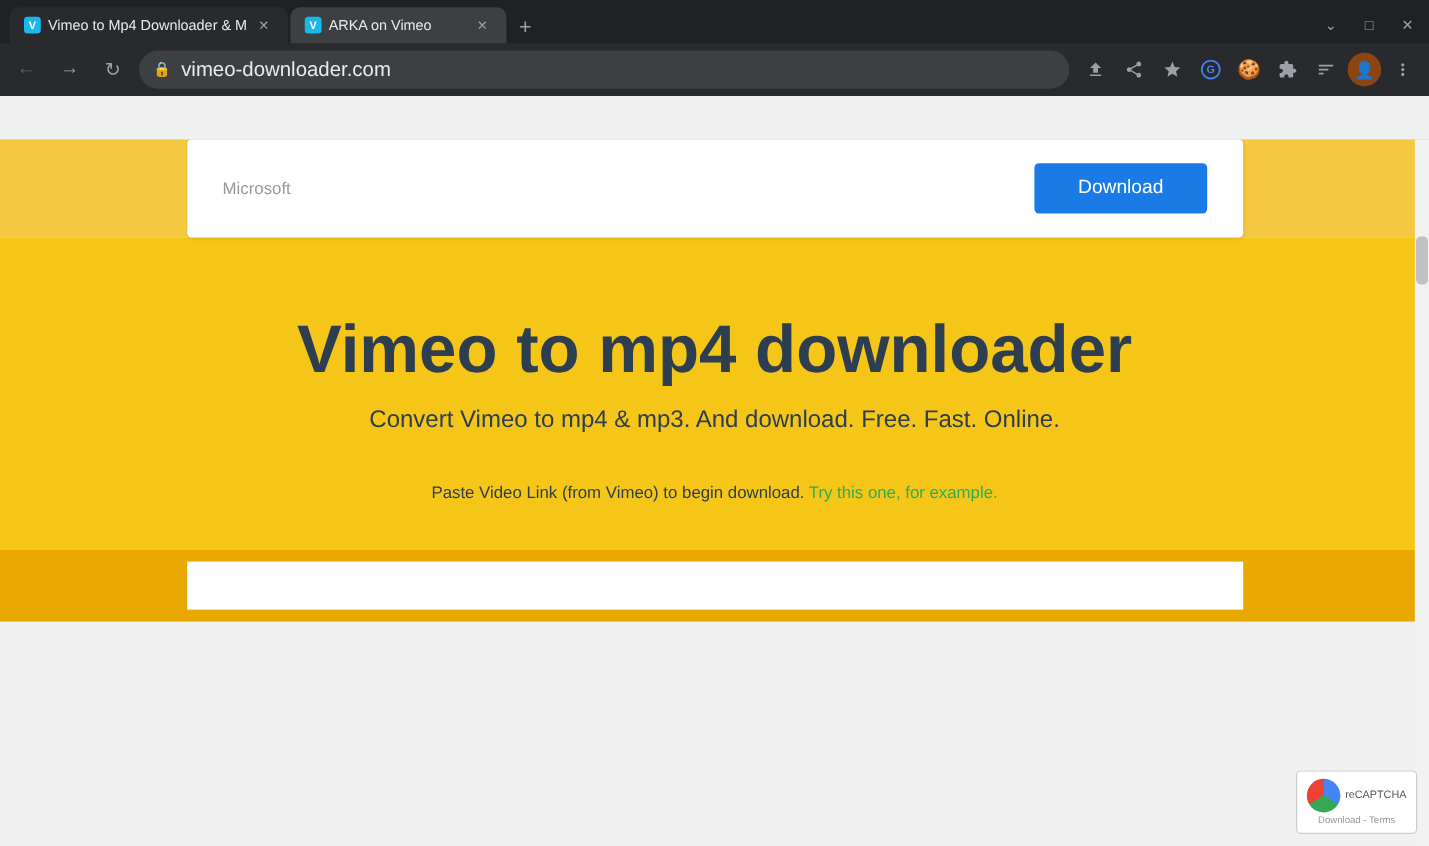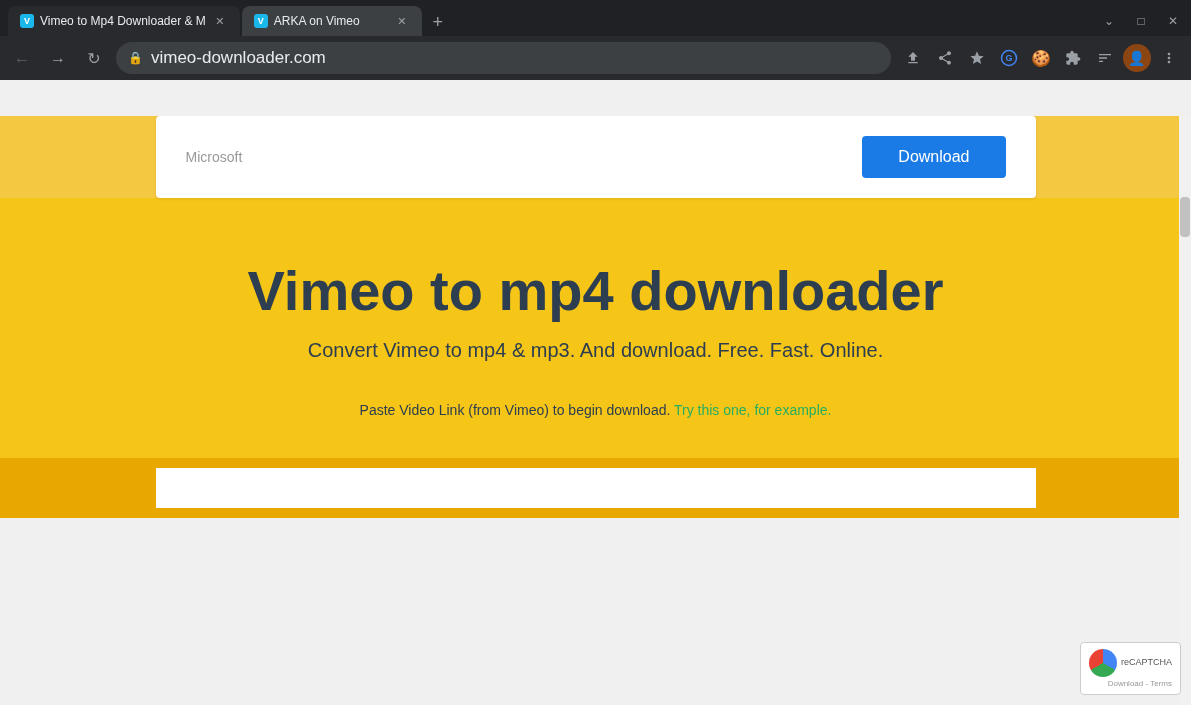--- a/index.html
+++ b/index.html
@@ -465,21 +465,21 @@
 
   <div class="bottom-section">
     <div class="bottom-card"></div>
   </div>
 
   <div class="scrollbar">
     <div class="scrollbar-thumb"></div>
   </div>
 </div>
 
-<div class="recaptcha" style="position:fixed; bottom:10px; right:10px; background:white; border:1px solid #ccc; border-radius:4px; padding:6px 8px; font-size:9px; color:#666; z-index:999; display:flex; flex-direction:column; align-items:flex-end; gap:2px;">
+<div class="recaptcha" style="position:fixed; bottom:10px; right:10px; background:white; border:1px solid #ccc; border-radius:4px; padding:6px 8px; font-size:9px; color:#666; z-index:999; display:flex; flex-direction:column; align-items:center; gap:2px;">
   <div style="display:flex; align-items:center; gap:4px;">
     <div style="width:28px;height:28px;background:conic-gradient(#4285f4 0deg 120deg, #34a853 120deg 240deg, #ea4335 240deg 360deg);border-radius:50%;"></div>
     <div style="font-size:9px;color:#555;line-height:1.3;">reCAPTCHA</div>
   </div>
   <div style="font-size:8px;color:#999;">
     <span>Download</span>
     <span> - </span>
     <span>Terms</span>
   </div>
 </div>

